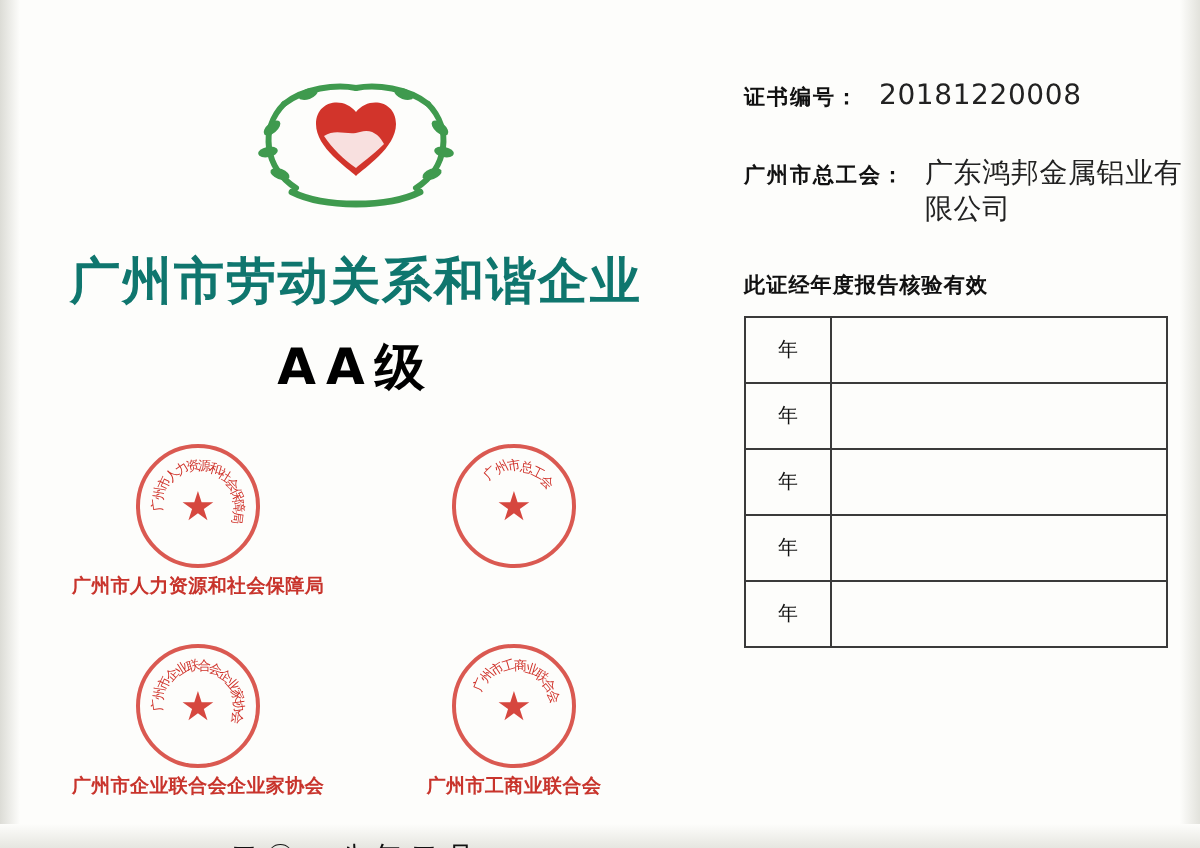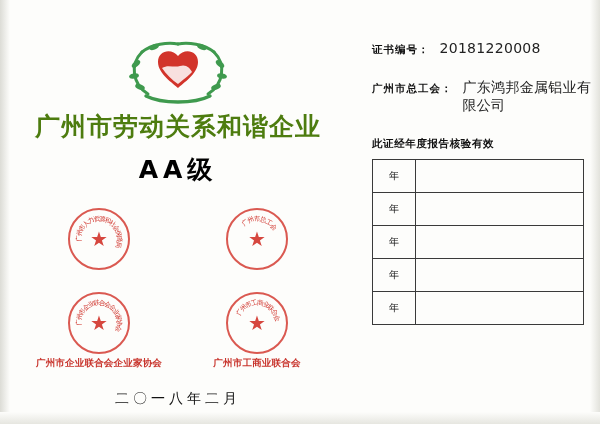--- a/index.html
+++ b/index.html
@@ -52,25 +52,25 @@
 
   .emblem {
     position: relative;
     width: 112px;
     height: 72px;
     margin: 0 auto;
   }
   .emblem svg { display: block; }
 
   .title-main {
-    margin-top: 4px;
+    margin-top: 18px;
     font-size: 25px;
     font-weight: bold;
     letter-spacing: 1px;
-    color: #4d7c0f;
+    color: #0f766e;
     font-family: "DejaVu Sans", "Liberation Sans", sans-serif;
   }
   .title-grade {
     margin-top: 10px;
     font-size: 25px;
     font-weight: bold;
     letter-spacing: 5px;
     color: #000000;
   }
 
@@ -246,20 +246,21 @@
               <span style="transform: rotate(-106.25deg) translate(24px) rotate(90deg);">资</span>
               <span style="transform: rotate(-90deg) translate(24px) rotate(90deg);">源</span>
               <span style="transform: rotate(-73.75deg) translate(24px) rotate(90deg);">和</span>
               <span style="transform: rotate(-57.5deg) translate(24px) rotate(90deg);">社</span>
               <span style="transform: rotate(-41.25deg) translate(24px) rotate(90deg);">会</span>
               <span style="transform: rotate(-25deg) translate(24px) rotate(90deg);">保</span>
               <span style="transform: rotate(-8.75deg) translate(24px) rotate(90deg);">障</span>
               <span style="transform: rotate(7.5deg) translate(24px) rotate(90deg);">局</span>
             </div>
           </div>
+        <div class="seal-caption">广州市人力资源和社会保障局</div>
       </div>
       <div class="seal-block">
         <div class="seal">
           <div class="seal-ring"></div>
           <div class="seal-star">★</div>
         <div class="seal-arc">
               <span style="transform: rotate(-135deg) translate(24px) rotate(90deg);">广</span>
               <span style="transform: rotate(-117deg) translate(24px) rotate(90deg);">州</span>
               <span style="transform: rotate(-99deg) translate(24px) rotate(90deg);">市</span>
               <span style="transform: rotate(-81deg) translate(24px) rotate(90deg);">总</span>

